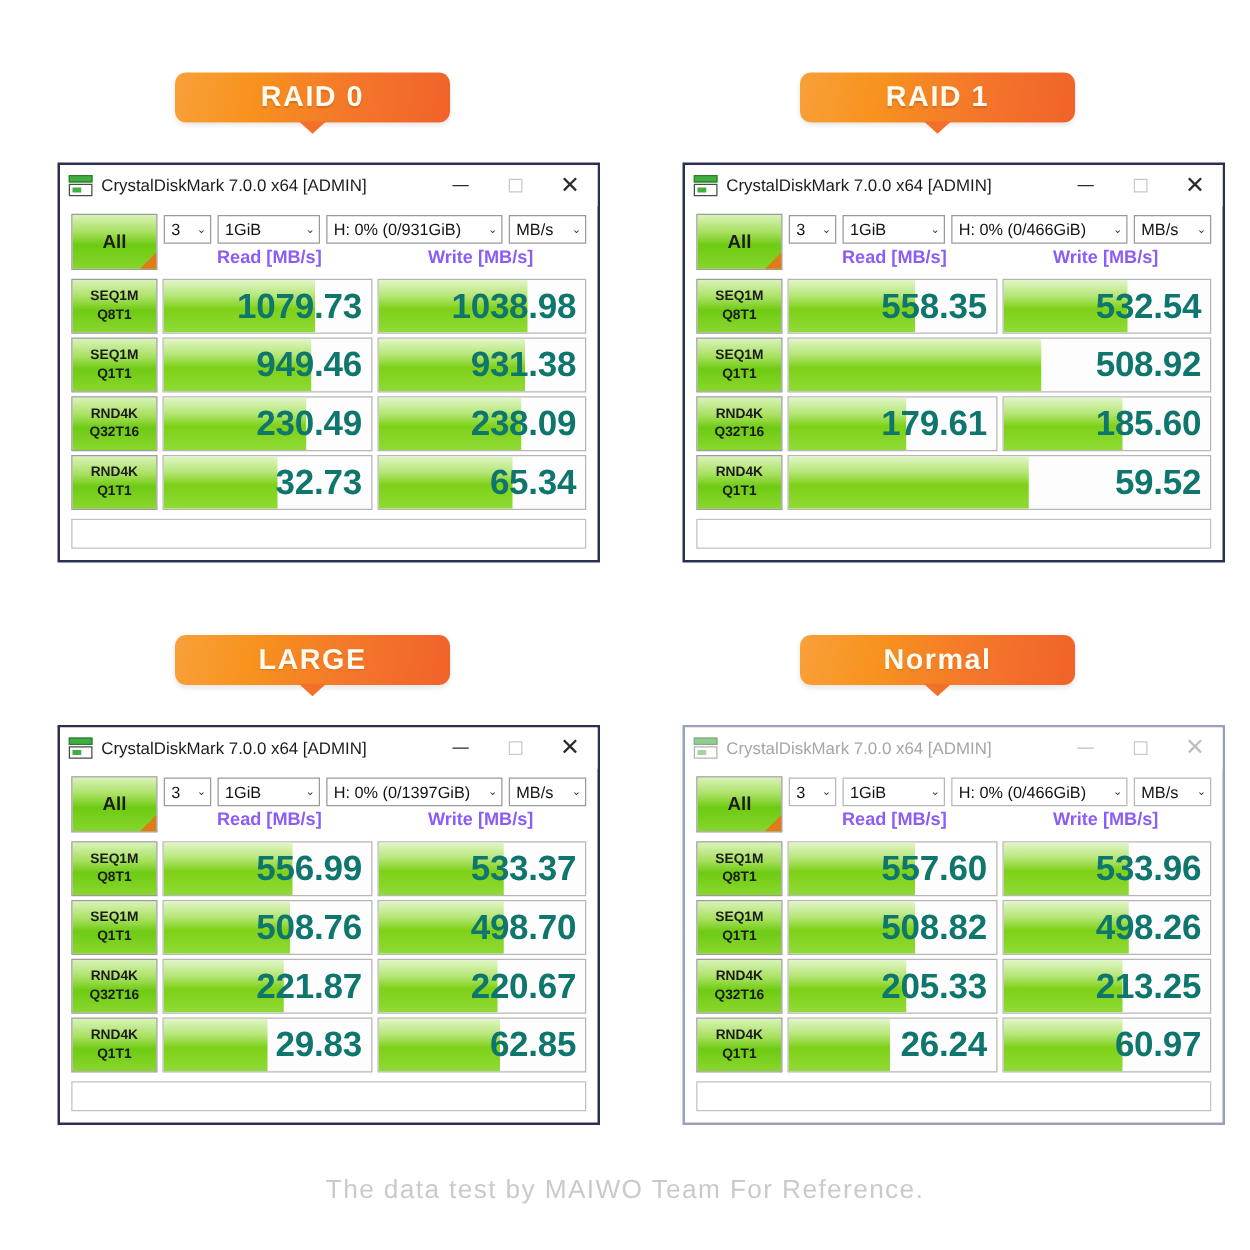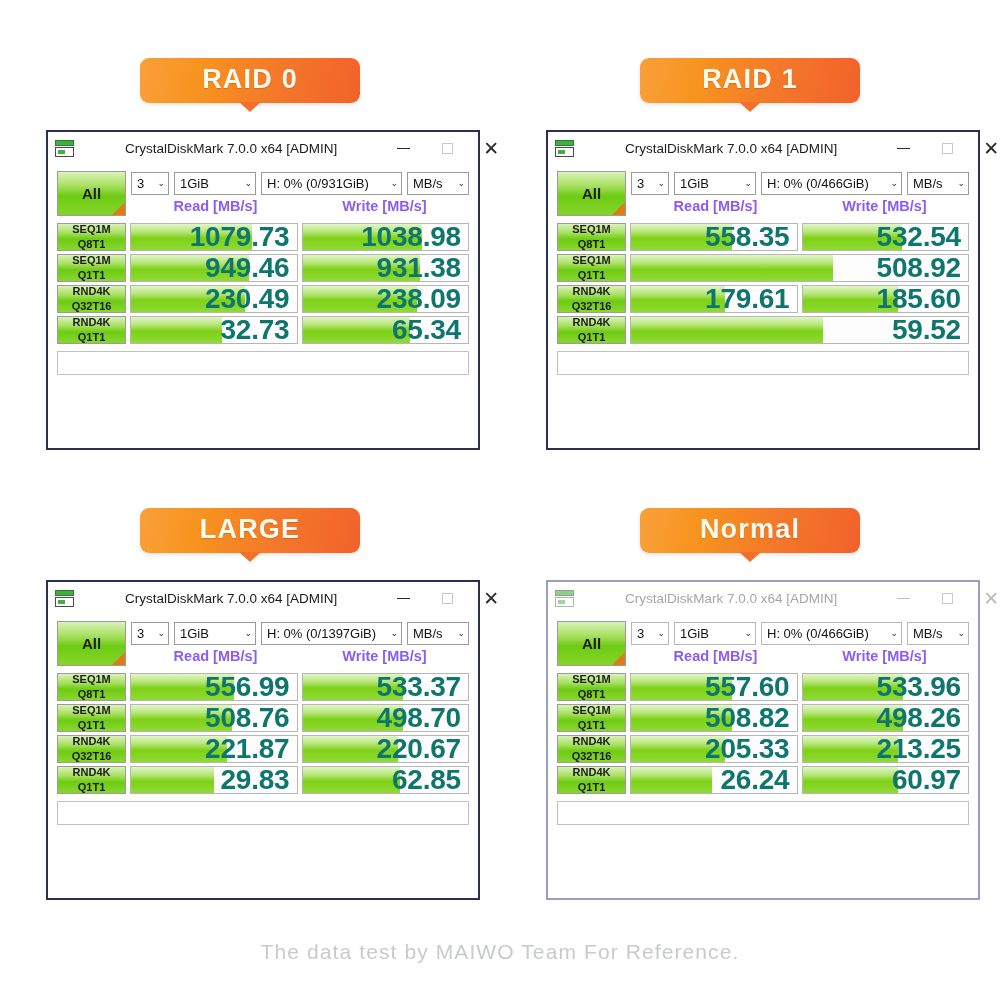--- a/index.html
+++ b/index.html
@@ -50,21 +50,21 @@
     min-width: 168px;
     padding: 8px 26px 9px 26px;
     border-radius: 9px;
     background: linear-gradient(100deg, #f9a03a 0%, #f7931e 28%, #f4782a 62%, #f1622a 100%);
     box-shadow: 0 2px 4px rgba(0,0,0,0.10);
     text-align: center;
   }
   .banner-text {
     display: block;
     color: #fffbef;
-    font-size: 27px;
+    font-size: 23px;
     font-weight: bold;
     letter-spacing: 1.2px;
     line-height: 1.02;
     text-shadow: 0 1px 1px rgba(160,60,10,0.30);
   }
   .banner::after {
     content: "";
     position: absolute;
     left: 50%;
     bottom: -9px;
@@ -93,21 +93,20 @@
     border-color: #9aa0bb;
   }
 
   .titlebar {
     height: 33px;
     display: flex;
     align-items: center;
     padding-left: 7px;
     background: #ffffff;
     flex: none;
-    gap: 44px;
   }
   .title-icon {
     width: 19px;
     height: 17px;
     position: relative;
     flex: none;
     margin-right: 7px;
   }
   .title-icon .slab {
     position: absolute;
@@ -253,21 +252,21 @@
   .rows {
     margin-top: 2px;
     display: flex;
     flex-direction: column;
     gap: 3px;
   }
   .row {
     display: flex;
     align-items: stretch;
     gap: 4px;
-    height: 28px;
+    height: 44px;
   }
   .rowlabel {
     width: 69px;
     flex: none;
     border: 1px solid #9c9c9c;
     box-sizing: border-box;
     background: linear-gradient(180deg, #d9f3b9 0%, #a8e060 34%, #6ecb12 58%, #8ad72f 100%);
     display: flex;
     flex-direction: column;
     align-items: center;

